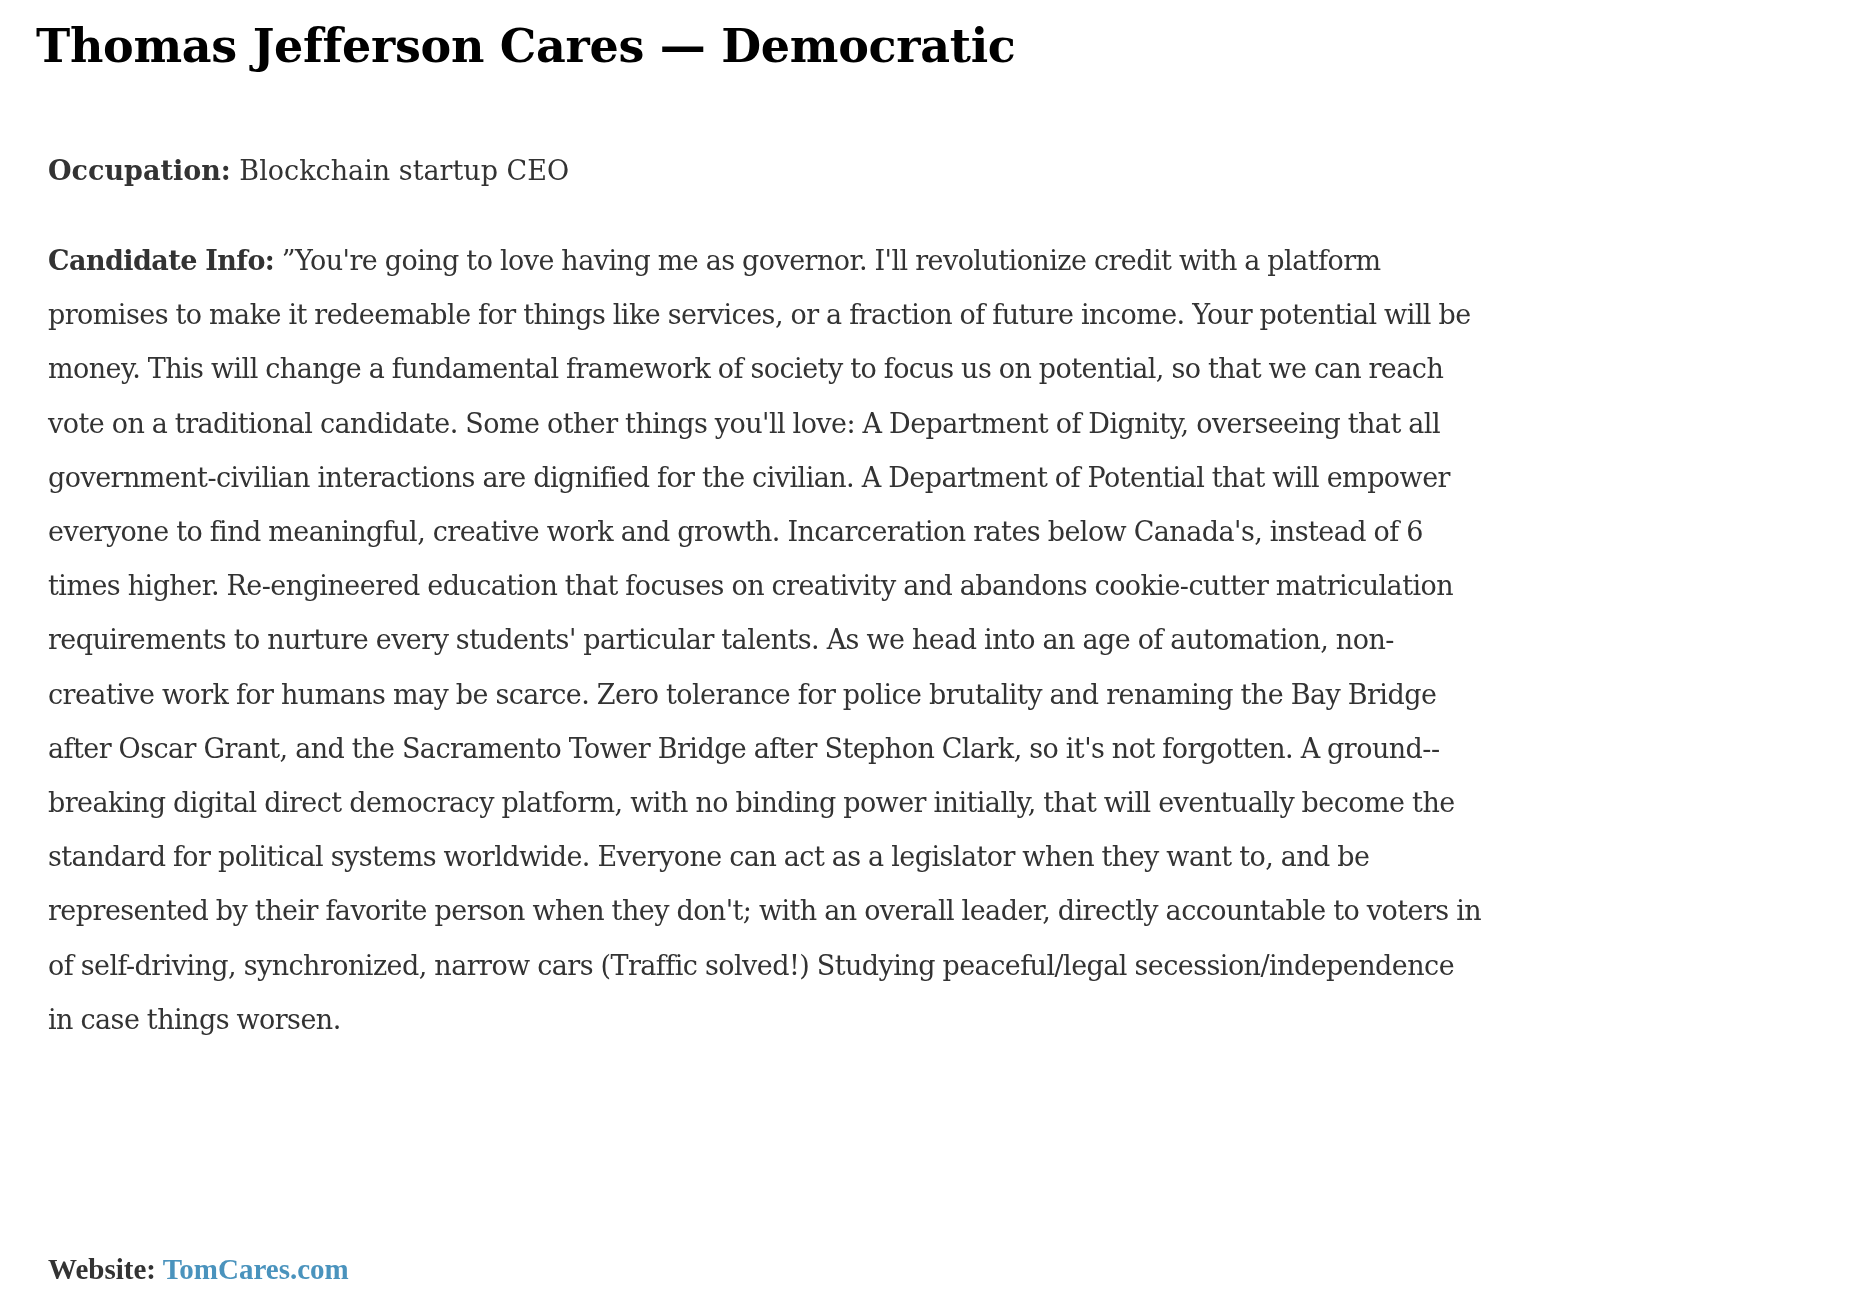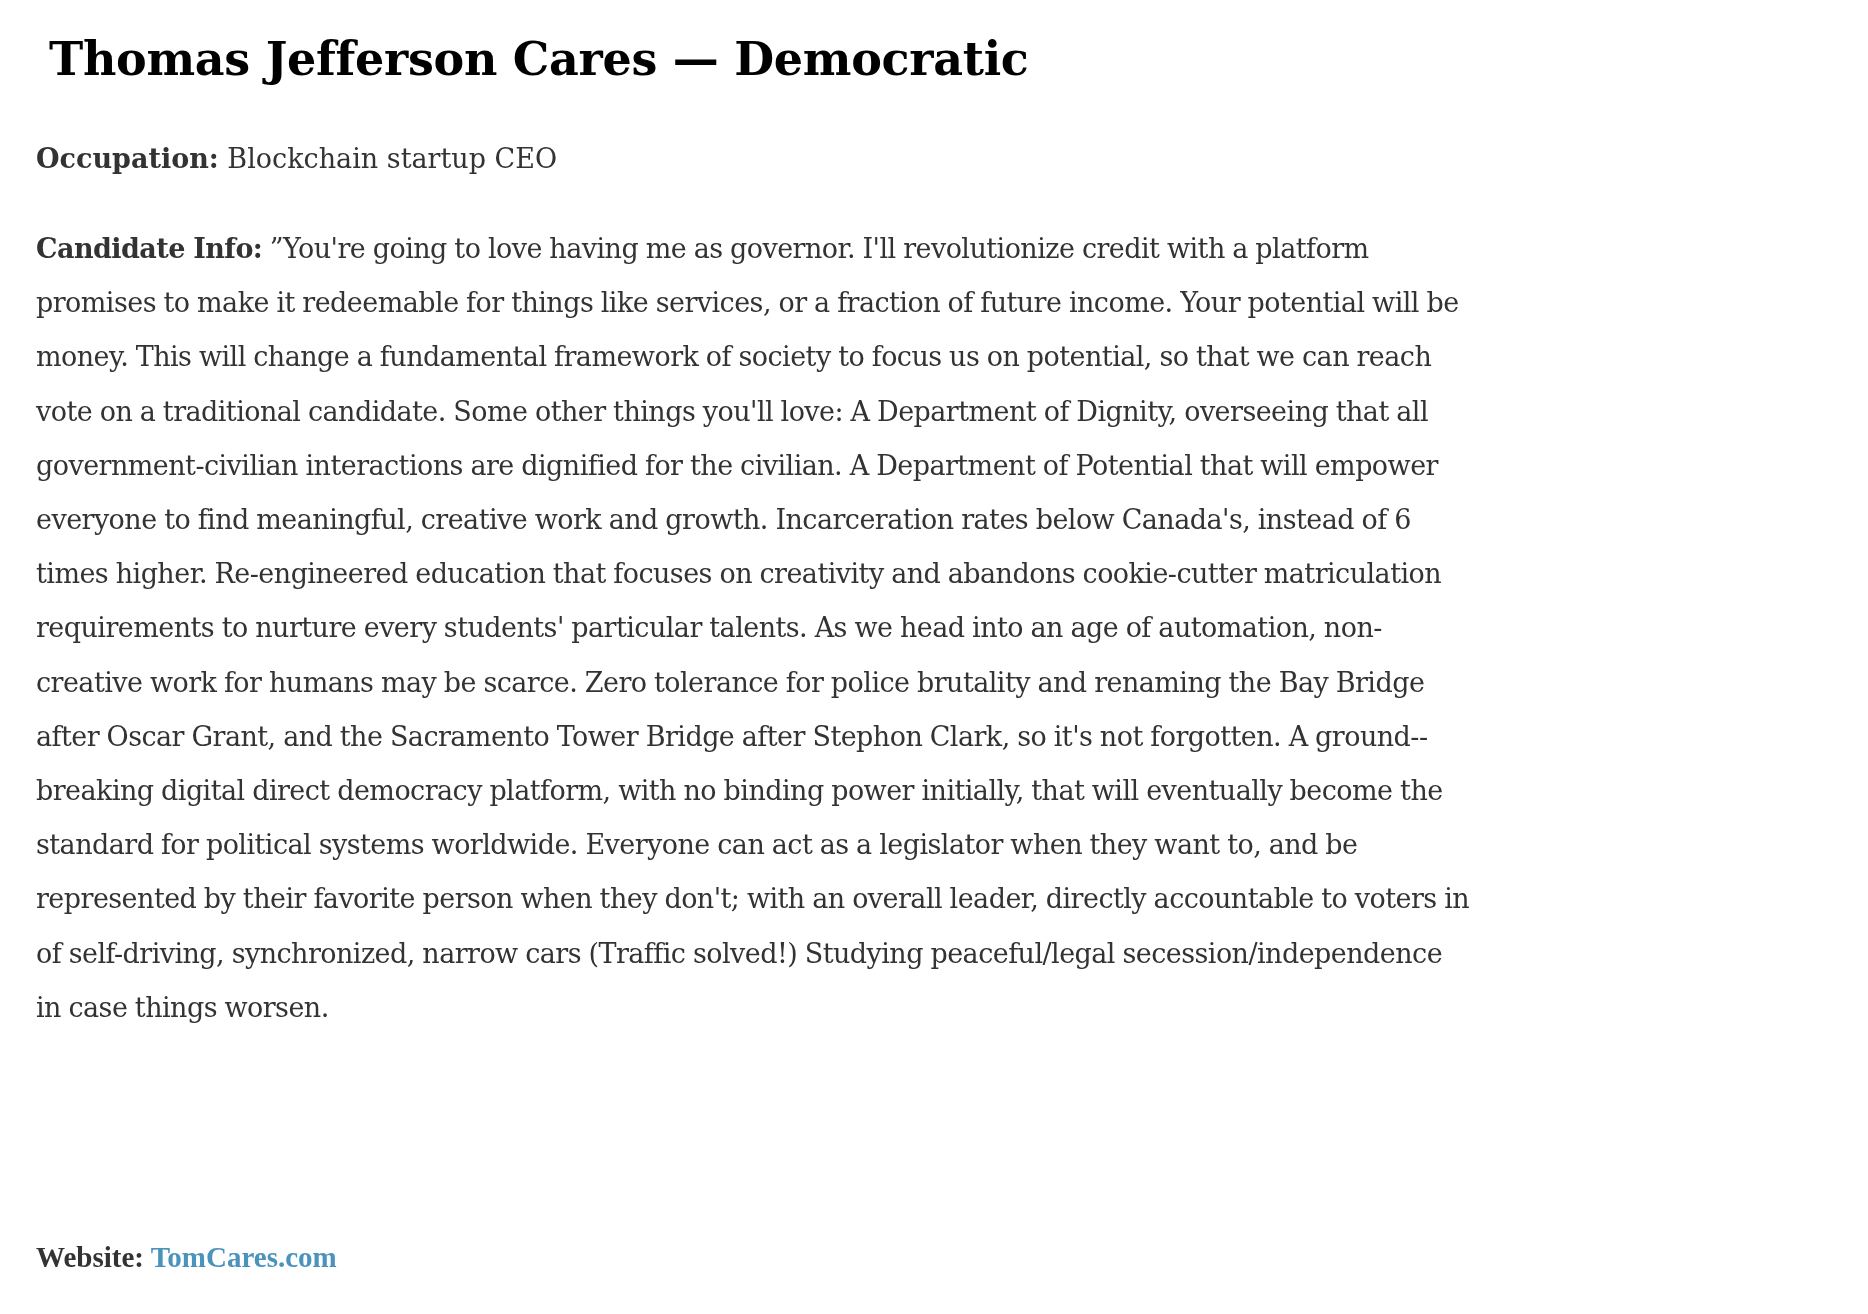--- a/index.html
+++ b/index.html
@@ -18,33 +18,33 @@
     .page {
       position: absolute;
       left: 36px;
       top: 0;
       width: 1800px;
     }
     .title {
       position: absolute;
       left: 0;
       top: 14px;
-      margin: 13px;
+      margin: 0;
       font-family: "DejaVu Serif", "Liberation Serif", serif;
       font-weight: bold;
       font-size: 46px;
       line-height: 64px;
       color: #000000;
       white-space: nowrap;
       letter-spacing: -0.3px;
     }
     .field {
       position: absolute;
       left: 0;
-      margin: 0;
+      margin: 12px;
       font-size: 27px;
       line-height: 54px;
       color: #333333;
       white-space: nowrap;
     }
     .label {
       font-weight: bold;
       color: #333333;
     }
     .occupation { top: 132px; }

